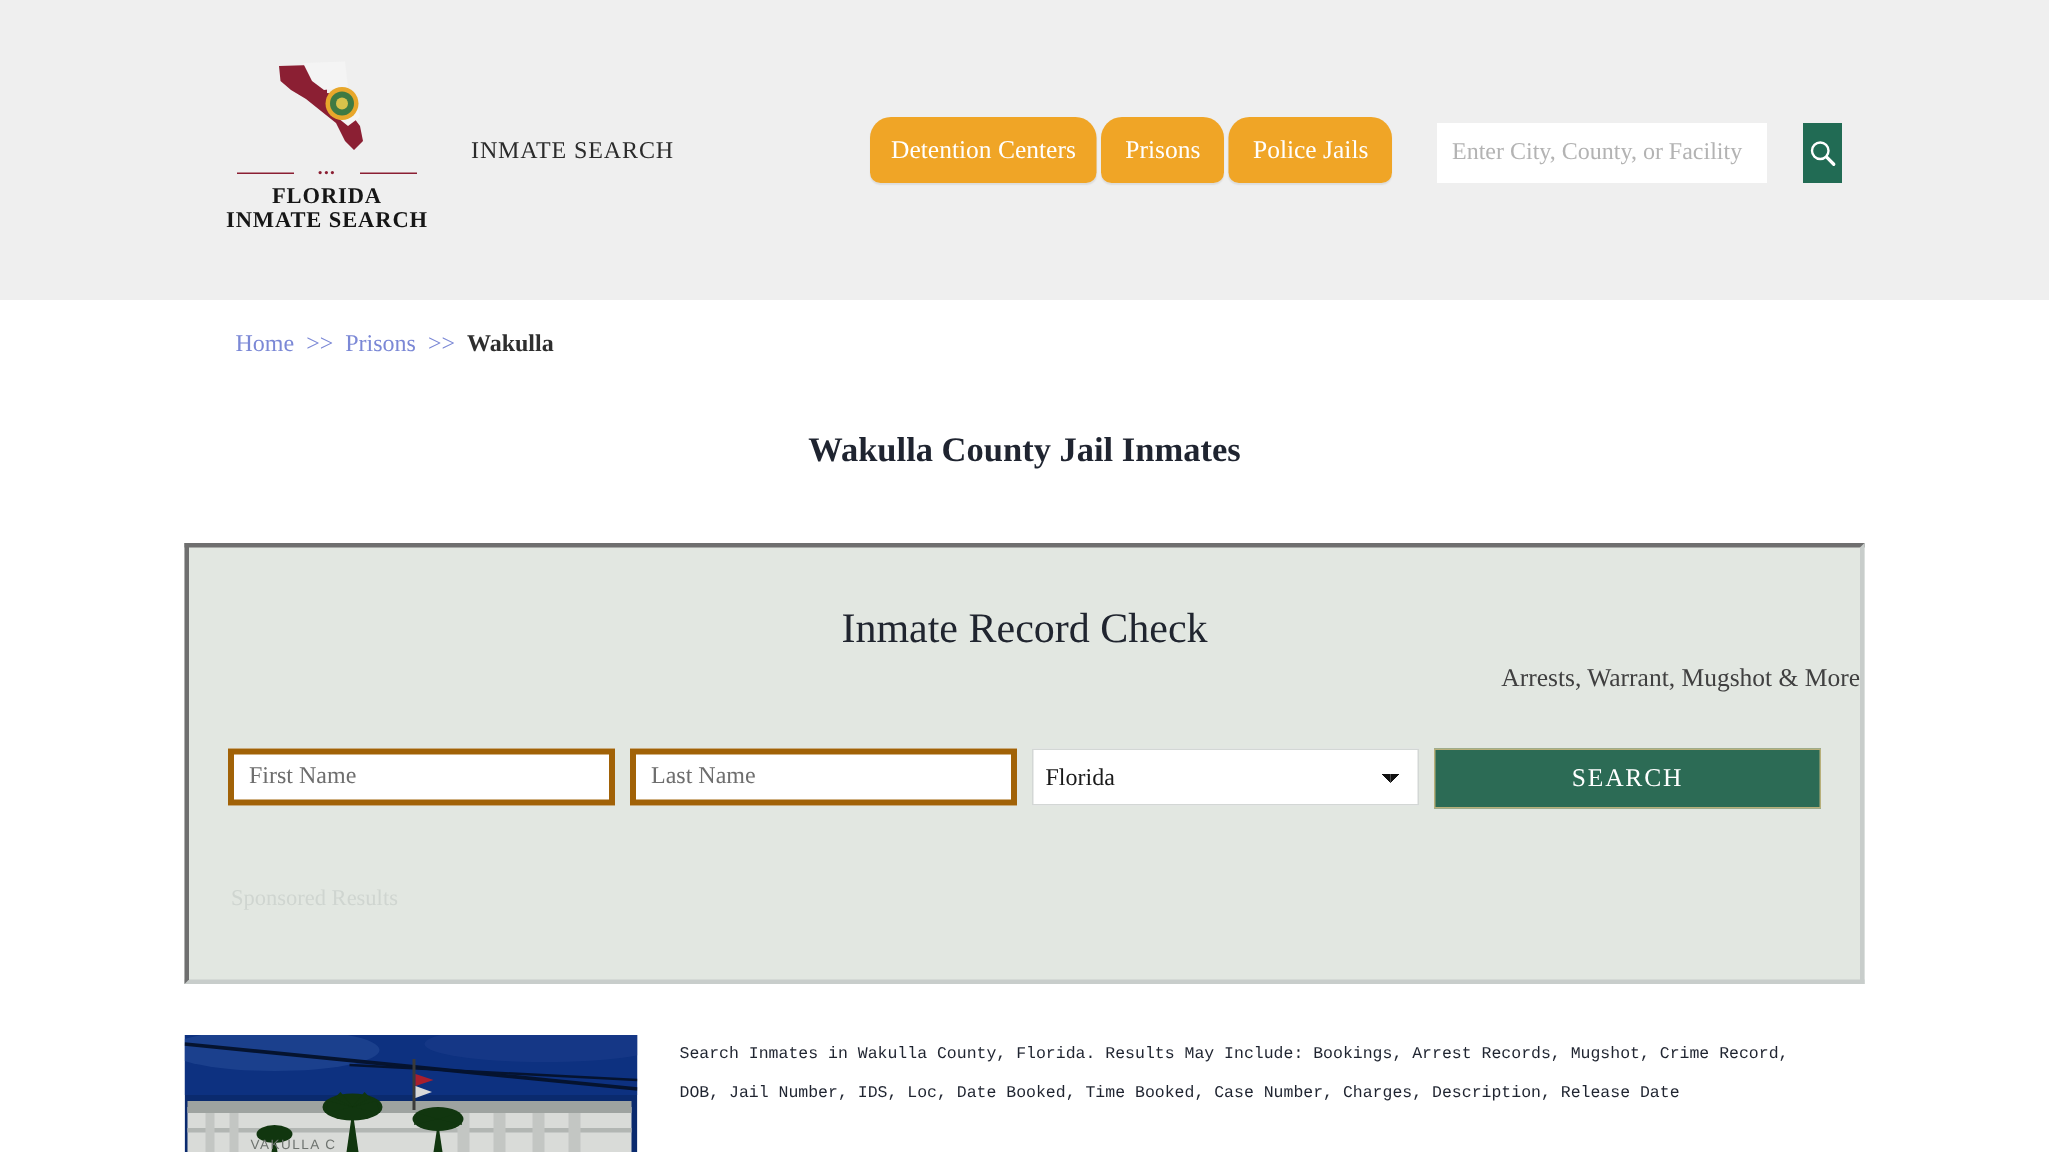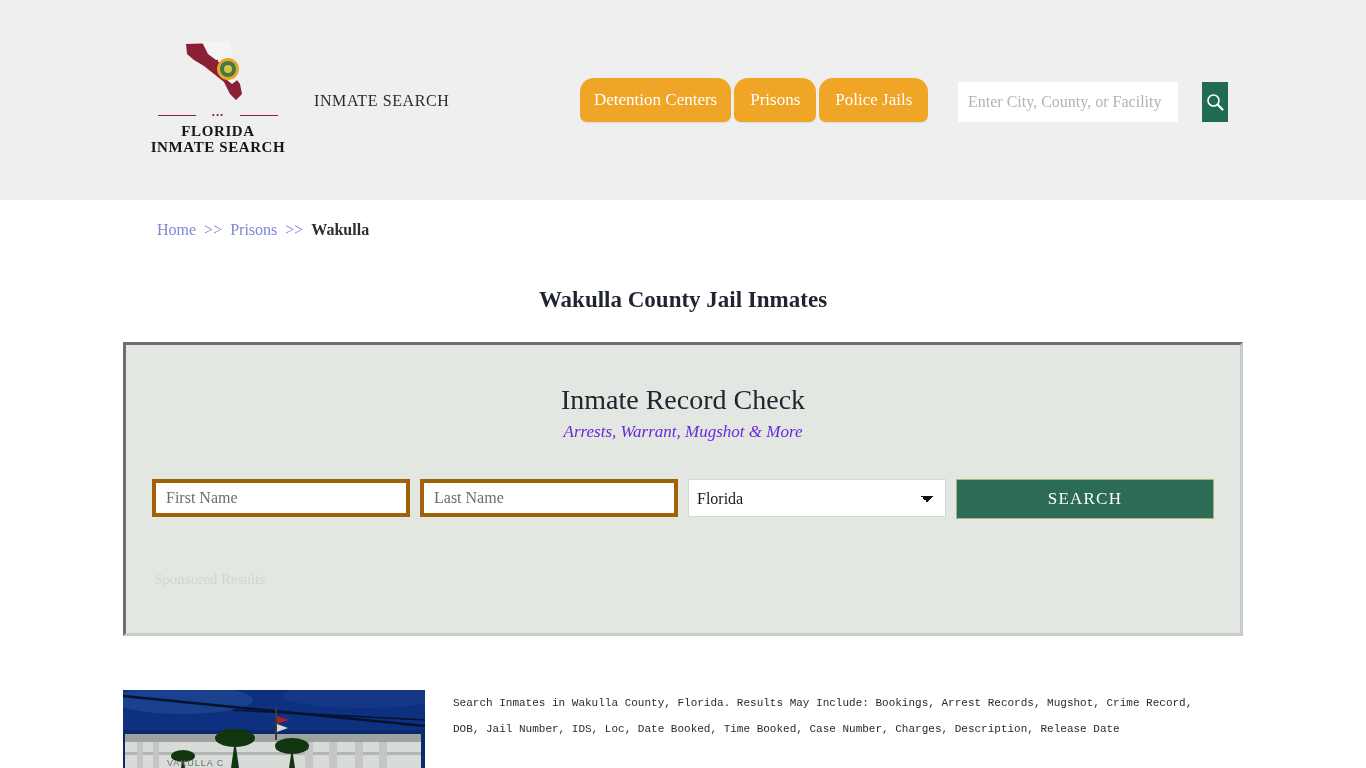--- a/index.html
+++ b/index.html
@@ -167,43 +167,42 @@
     font-size: 23px;
     font-weight: bold;
     color: #1f2430;
     font-family: "Liberation Serif", "DejaVu Serif", serif;
   }
 
   
   .record-panel {
     position: absolute;
     left: 123px;
-    top: 342px;
+    top: 362px;
     width: 1120px;
     height: 294px;
     background: #e2e7e1;
     border-top: 3px solid #6f6f6f;
     border-left: 3px solid #6f6f6f;
     border-right: 3px solid #c8cdcb;
     border-bottom: 3px solid #c8cdcb;
   }
   .panel-title {
     text-align: center;
     font-size: 28px;
     color: #20252f;
     margin-top: 39px;
     font-family: "Liberation Serif", "DejaVu Serif", serif;
   }
   .panel-subtitle {
-    text-align: center;
+    text-align: right;
     font-size: 17px;
-    color: #6d28d9;
+    color: #404040;
     margin-top: 6px;
     font-family: "Liberation Serif", "DejaVu Serif", serif;
-    font-style: italic;
   }
   .form-row {
     position: absolute;
     left: 26px;
     top: 134px;
     width: 1066px;
     display: flex;
     align-items: flex-start;
   }
   .fld {

